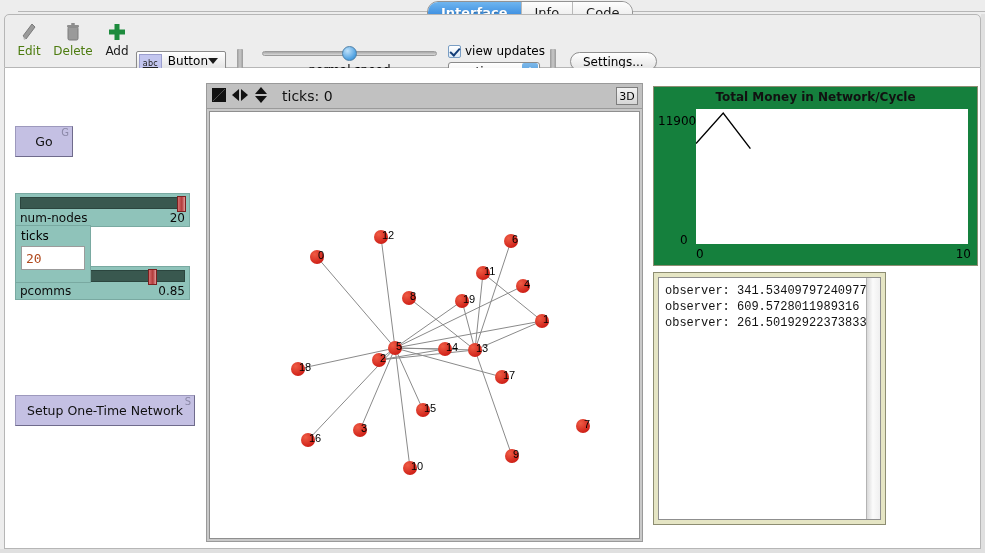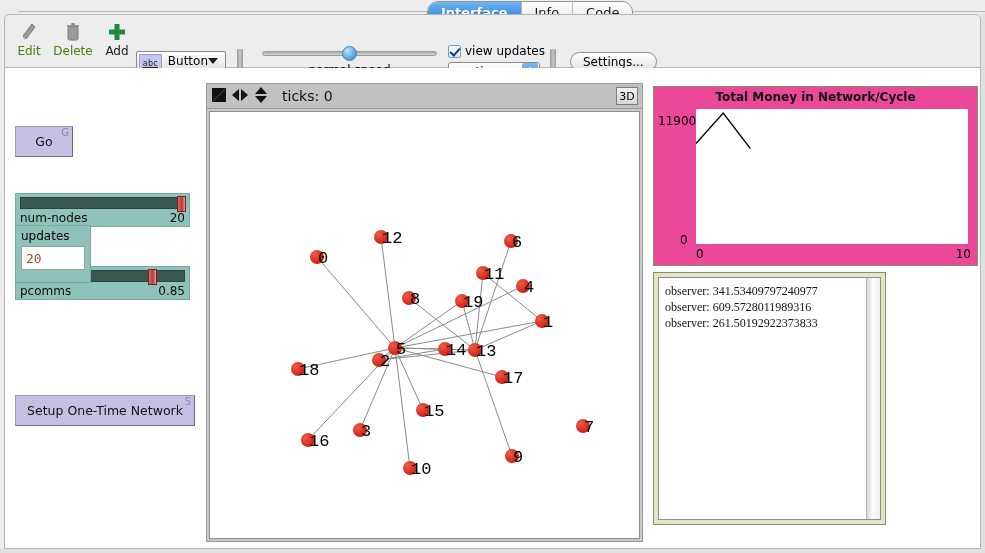--- a/index.html
+++ b/index.html
@@ -366,33 +366,33 @@
   }
   .node {
     position: absolute;
     width: 14px; height: 14px;
     border-radius: 50%;
     background: radial-gradient(circle at 33% 30%, #ef5b44, #cf2118 72%, #a8190f);
     transform: translate(-7px,-7px);
   }
   .node-label {
     position: absolute;
-    font-size: 17px;
+    font-size: 11px;
     color: #000;
-    font-family: Liberation Mono, monospace;
+    font-family: Liberation Sans, sans-serif;
     transform: translate(1px,-8px);
     white-space: nowrap;
   }
 
   
   .plot {
     position: absolute;
     left: 652px; top: 86px;
     width: 325px; height: 180px;
-    background: #ec4899;
+    background: #15803d;
     border: 1px solid #8d8d72;
     box-sizing: border-box;
   }
   .plot-title {
     text-align: center;
     font-weight: bold;
     font-size: 12px;
     padding-top: 3px;
     color: #111;
   }
@@ -421,21 +421,21 @@
   .output-inner {
     width: 100%; height: 100%;
     background: #fff;
     border: 1px solid #8f8f8f;
     box-sizing: border-box;
     position: relative;
     overflow: hidden;
   }
   .output-text {
     padding: 5px 6px;
-    font-family: Liberation Serif, serif;
+    font-family: Liberation Mono, monospace;
     font-size: 12px;
     line-height: 16px;
     color: #111;
     white-space: pre;
   }
   .out-scroll {
     position: absolute;
     right: 0; top: 0;
     width: 14px; height: 100%;
     background: linear-gradient(90deg,#d9d9d9,#fbfbfb 45%,#efefef);
@@ -569,21 +569,21 @@
       <div class="slider-track">
         <div class="slider-knob" style="left:78%;"></div>
       </div>
       <div class="slider-row">
         <span>pcomms</span>
         <span>0.85</span>
       </div>
     </div>
 
     <div class="ctl input-widget" style="left:10px; top:155px; width:76px; height:58px; top:157px;">
-      <div class="ilabel">updates</div>
+      <div class="ilabel">ticks</div>
       <div class="ibox">
         <span>20</span>
       </div>
     </div>
 
     <div class="ctl btn-widget" style="left:10px; top:228px; width:180px; height:31px;">
       <span>Setup One-Time Network</span>
       <span class="kbd">S</span>
     </div>
 

